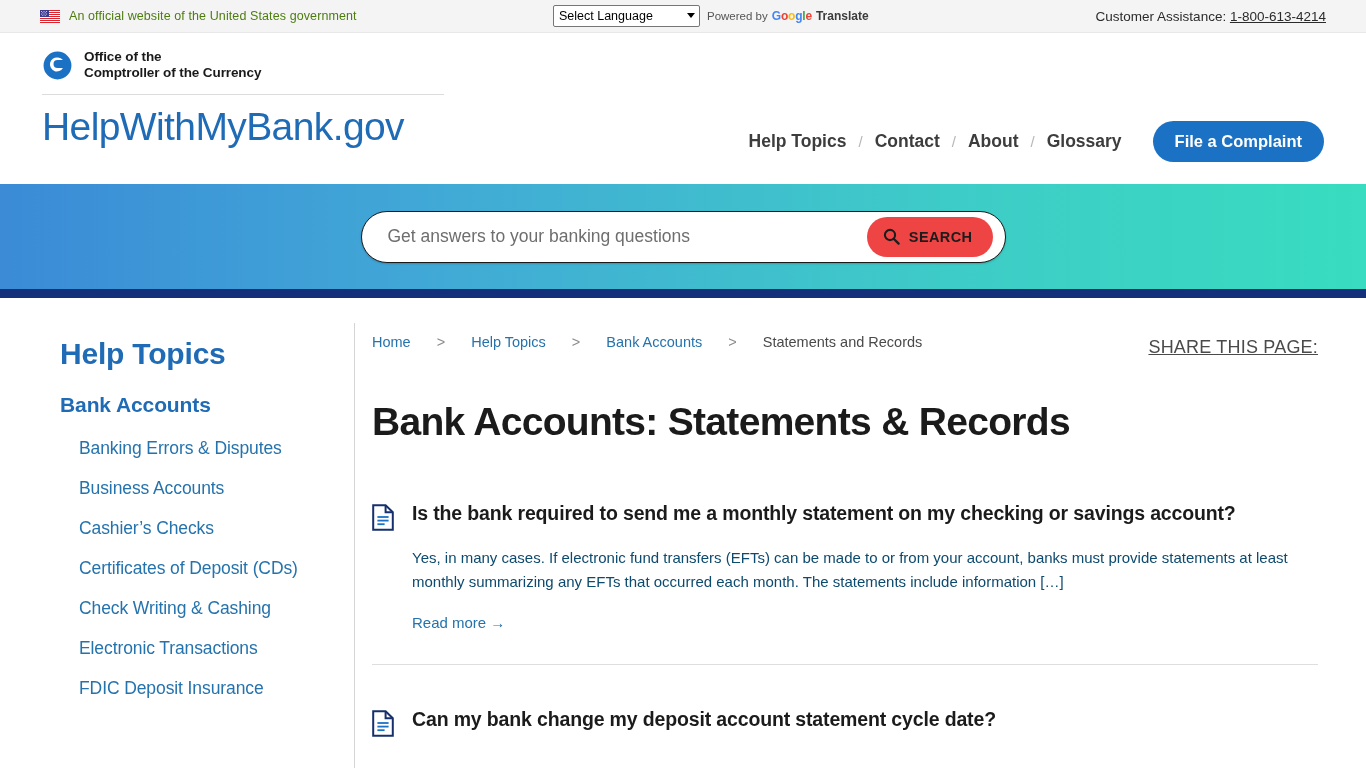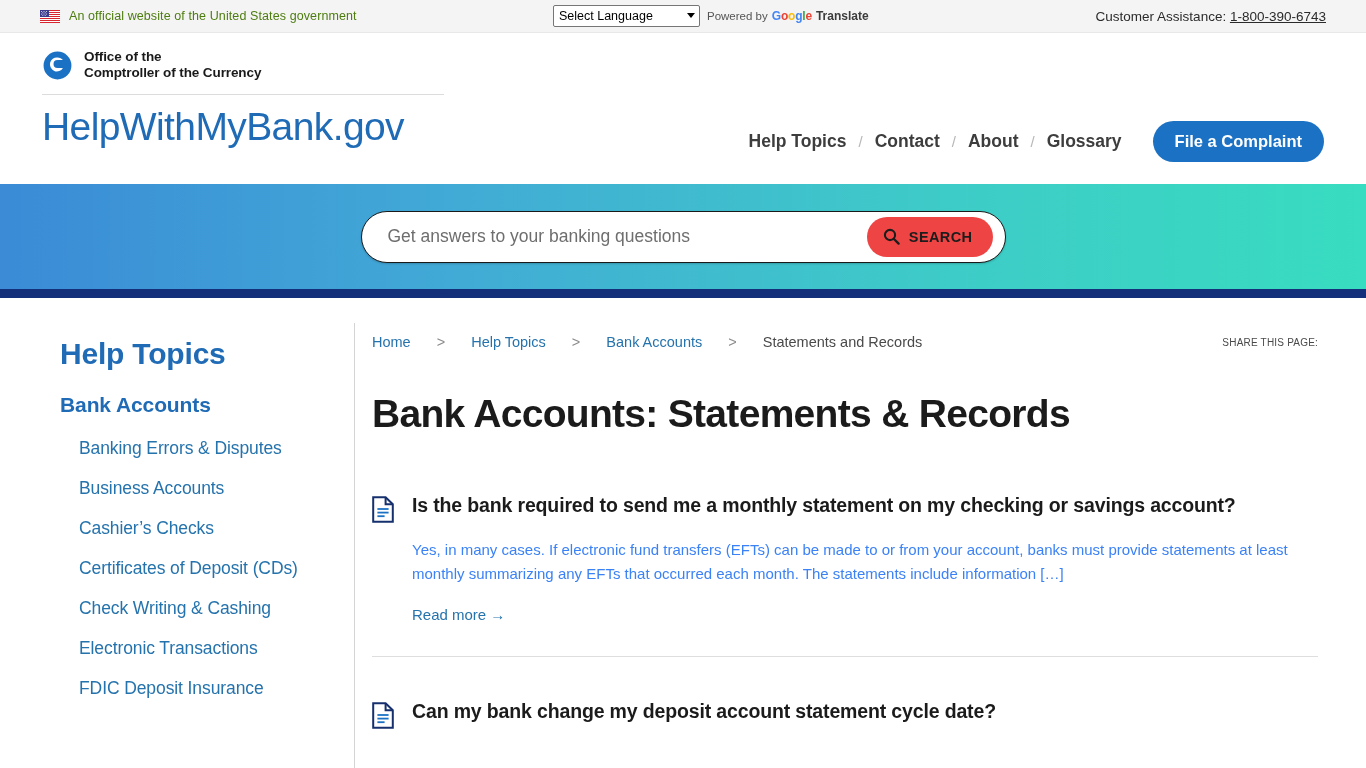--- a/index.html
+++ b/index.html
@@ -285,25 +285,26 @@
     gap: 17px;
     flex-wrap: nowrap;
   }
   .crumb-link {
     color: #2573ad;
     text-decoration: none;
   }
   .crumb-sep { color: #8c8c8c; padding: 0 9px; }
   .crumb-current { color: #4a4a4a; }
   .share-label {
-    font-size: 10px;
+    font-size: 18px;
     color: #4a4a4a;
     letter-spacing: .2px;
     white-space: nowrap;
     padding-top: 3px;
+    text-decoration: underline;
   }
   .page-title {
     font-size: 39px;
     font-weight: bold;
     color: #1b1b1b;
     margin-top: 42px;
     letter-spacing: -0.7px;
     line-height: 1.12;
   }
 
@@ -320,21 +321,21 @@
   .faq-body { flex: 1; min-width: 0; }
   .faq-q {
     font-size: 19.5px;
     font-weight: bold;
     color: #1b1b1b;
     line-height: 1.44;
     letter-spacing: -0.15px;
   }
   .faq-a {
     font-size: 15px;
-    color: #3b82f6;
+    color: #0c4a6e;
     line-height: 1.6;
     margin-top: 19px;
   }
   .read-more {
     display: inline-block;
     margin-top: 20px;
     font-size: 15px;
     color: #2573ad;
     text-decoration: none;
   }
@@ -381,21 +382,21 @@
     </span>
     <span class="powered">
       <span>Powered by</span>
       <span class="g-logo"><span class="b1">G</span><span class="r1">o</span><span class="y1">o</span><span class="b2">g</span><span class="g1">l</span><span class="r2">e</span></span>
       <span class="translate-word">Translate</span>
     </span>
   </div>
 
   <div class="util-right">
     <span>Customer Assistance:</span>
-    <a href="#">1-800-390-6743</a>
+    <a href="#">1-800-613-4214</a>
   </div>
 </div>
 
 <header class="site-header">
   <div class="brand">
     <div class="occ-row">
       <svg class="occ-mark" viewBox="0 0 32 32">
         <path d="M16 1.6a14.4 14.4 0 1 0 0 28.8 14.4 14.4 0 0 0 0-28.8zm0 6.1c2.3 0 4.3 1 5.6 2.6h-5.6a4.1 4.1 0 1 0 0 8.2h5.6A7.2 7.2 0 1 1 16 7.7z" fill="#1b72c4"></path>
         <circle cx="21.6" cy="14.2" r="3.4" fill="#1b72c4"></circle>
       </svg>

